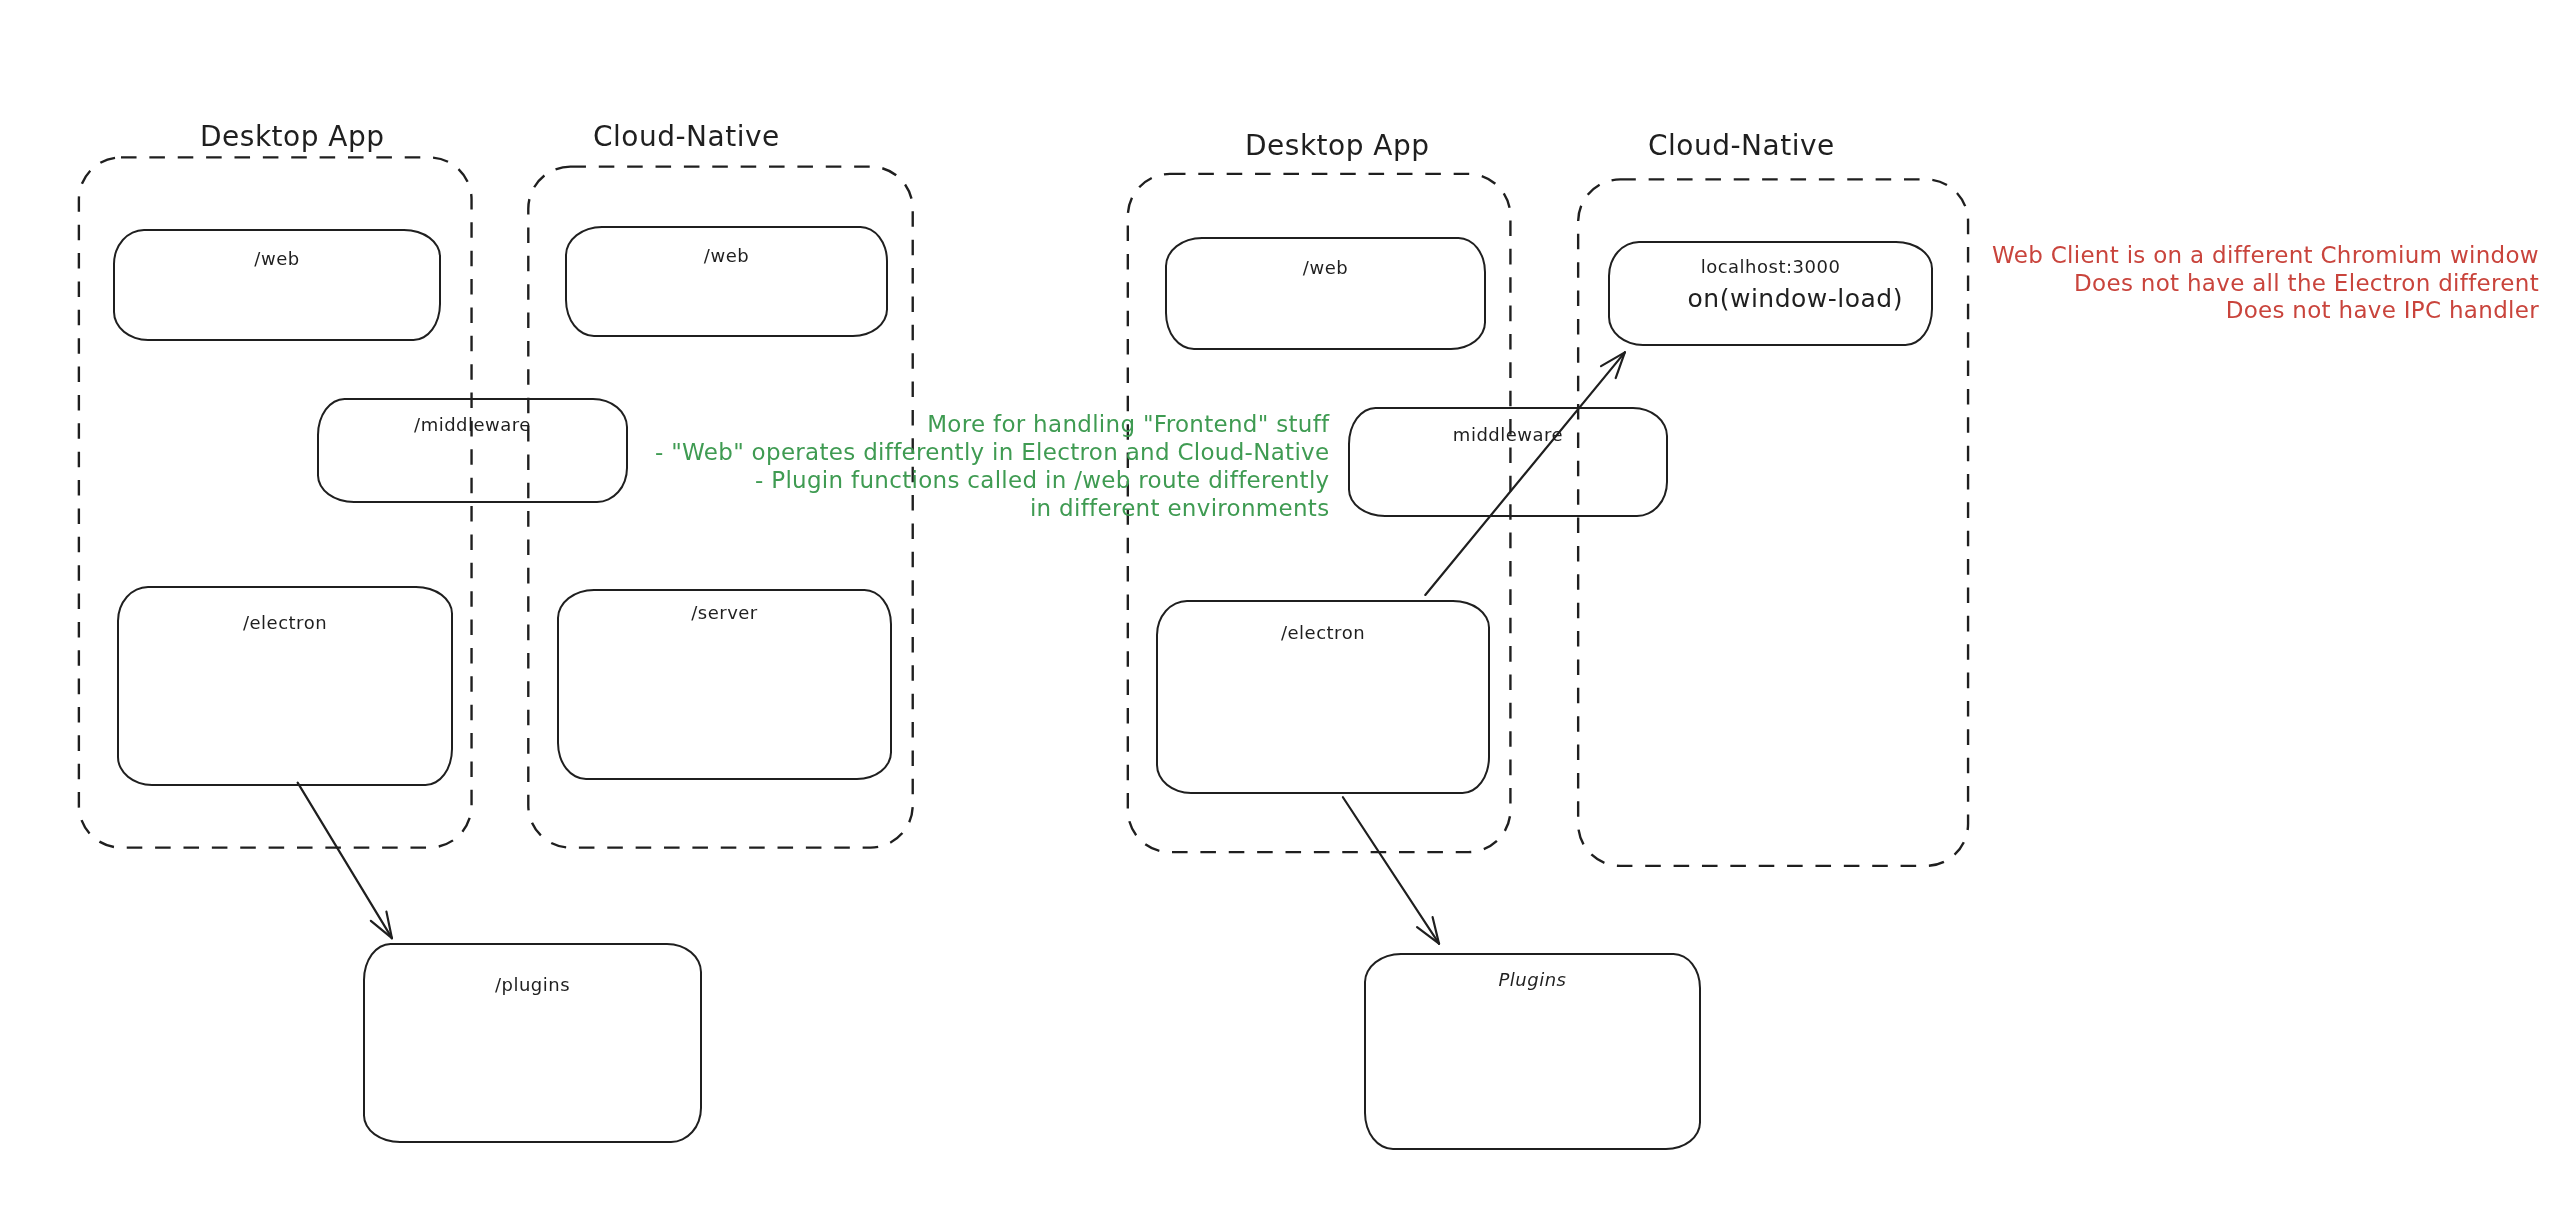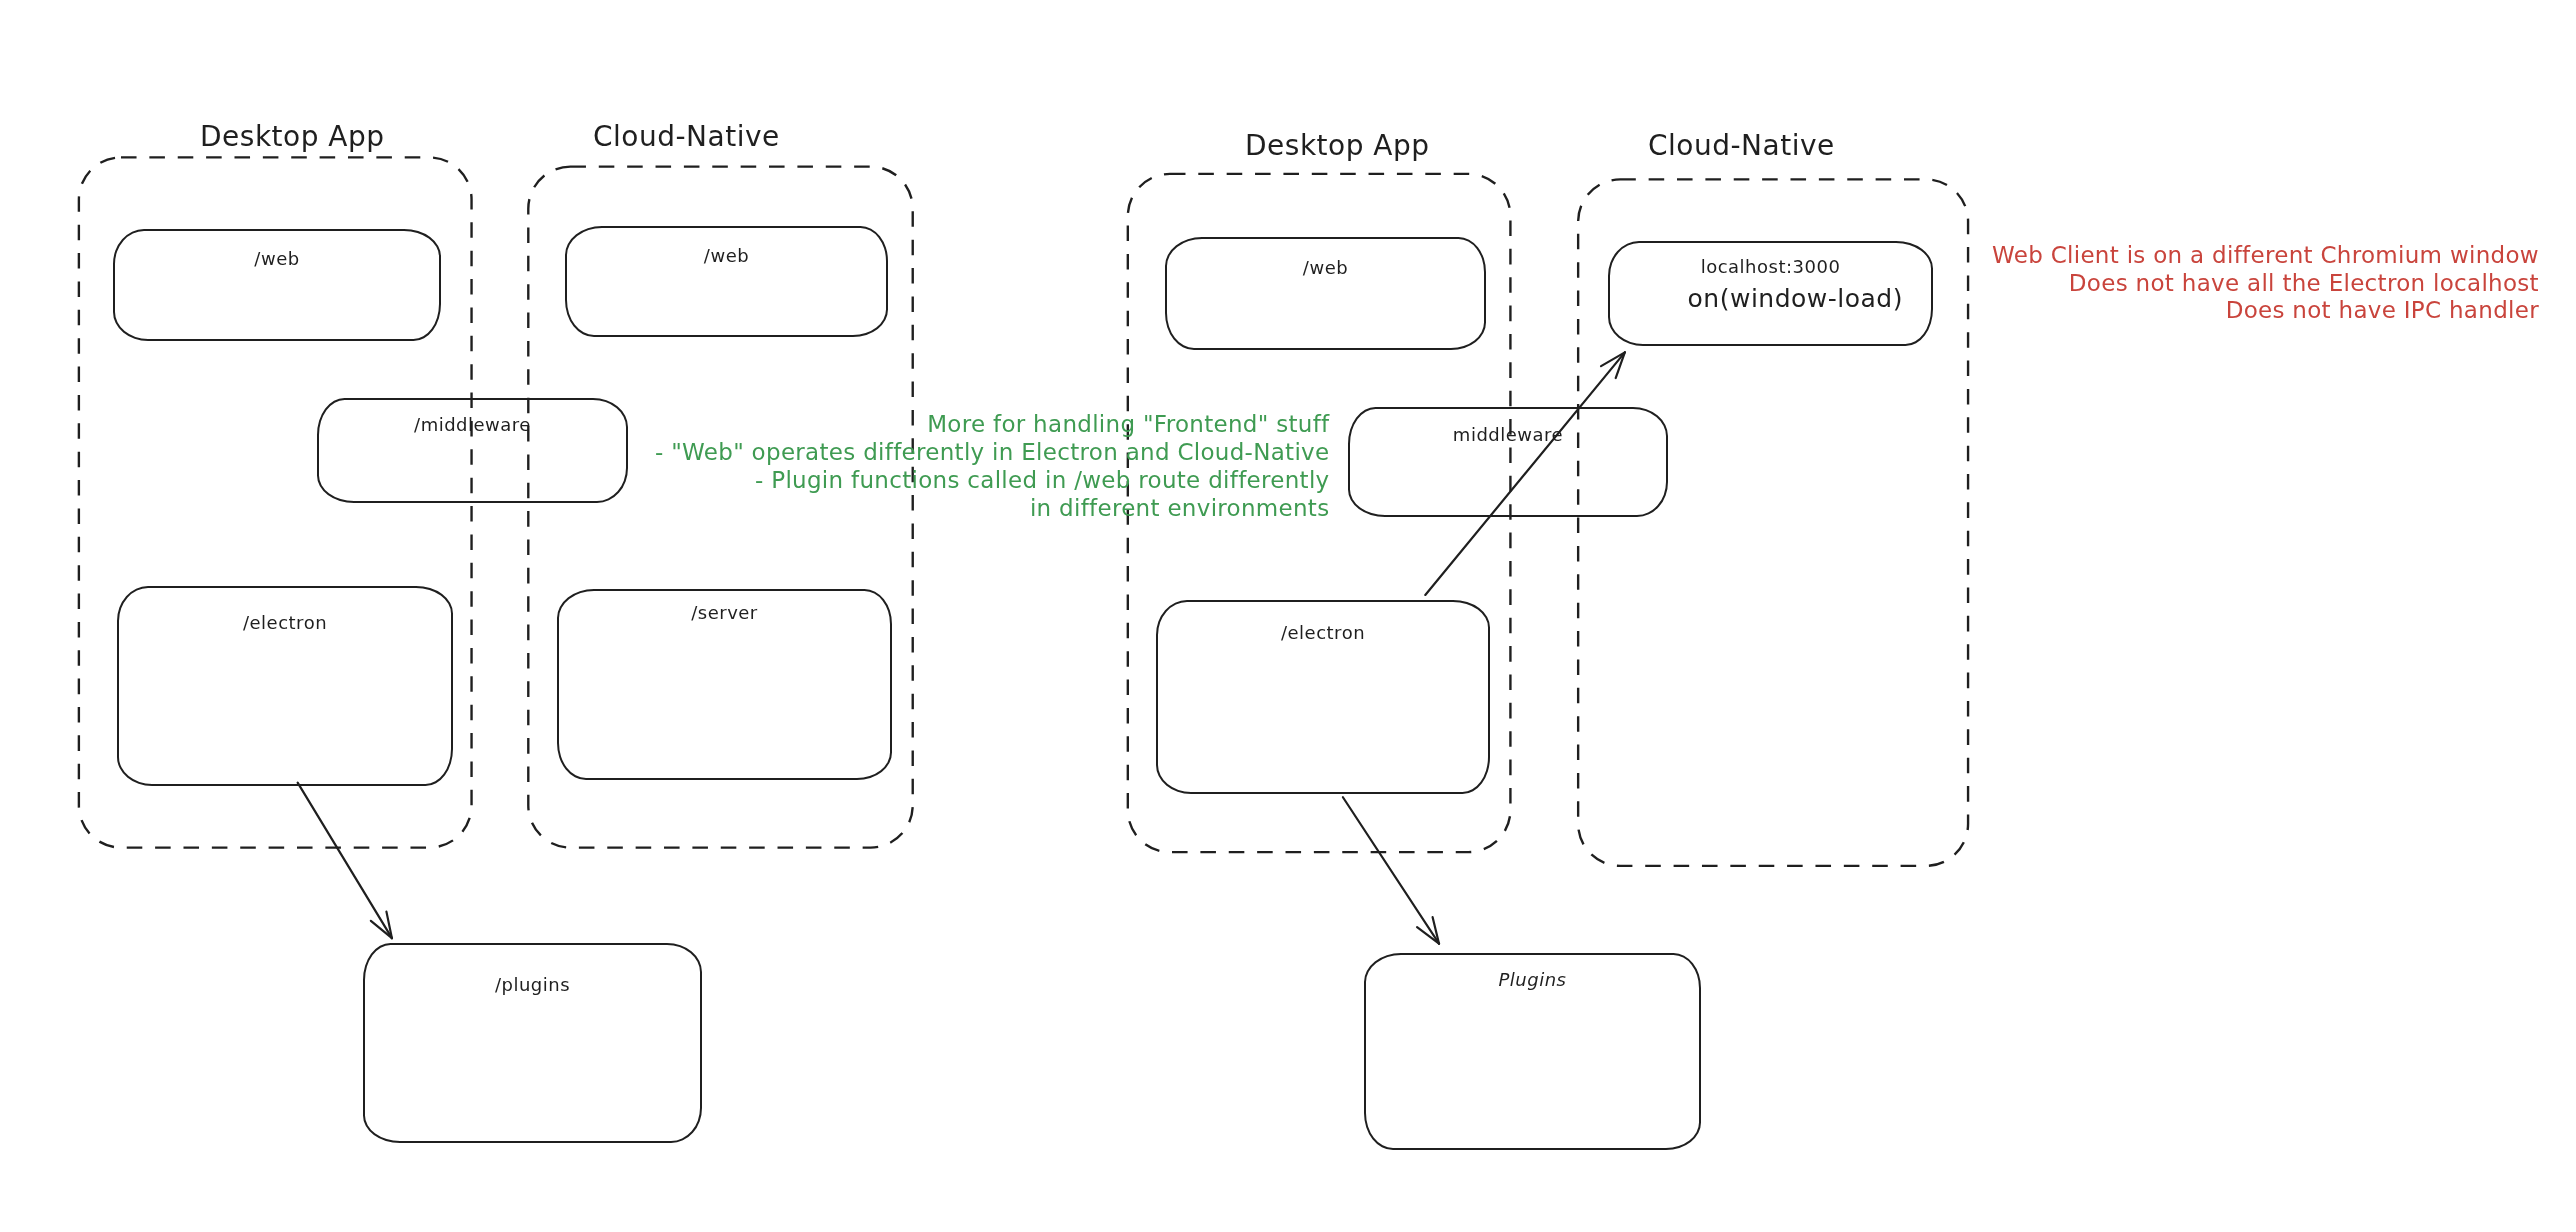--- a/index.html
+++ b/index.html
@@ -141,18 +141,18 @@
   <div class="node r1" style="left:1156px;top:600px;width:334px;height:194px;padding-top:20px;">
     <div class="node-label">/electron</div>
   </div>
 
   <div class="node r2" style="left:1364px;top:953px;width:337px;height:197px;padding-top:14px;font-style:italic;">
     <div class="node-label">Plugins</div>
   </div>
 
   <div class="note note-red" style="left:1992px;top:242px;">
     <div>Web Client is on a different Chromium window</div>
-    <div>Does not have all the Electron localhost</div>
+    <div>Does not have all the Electron different</div>
     <div>Does not have IPC handler</div>
   </div>
 
 </div>
 
 
 </body></html>

